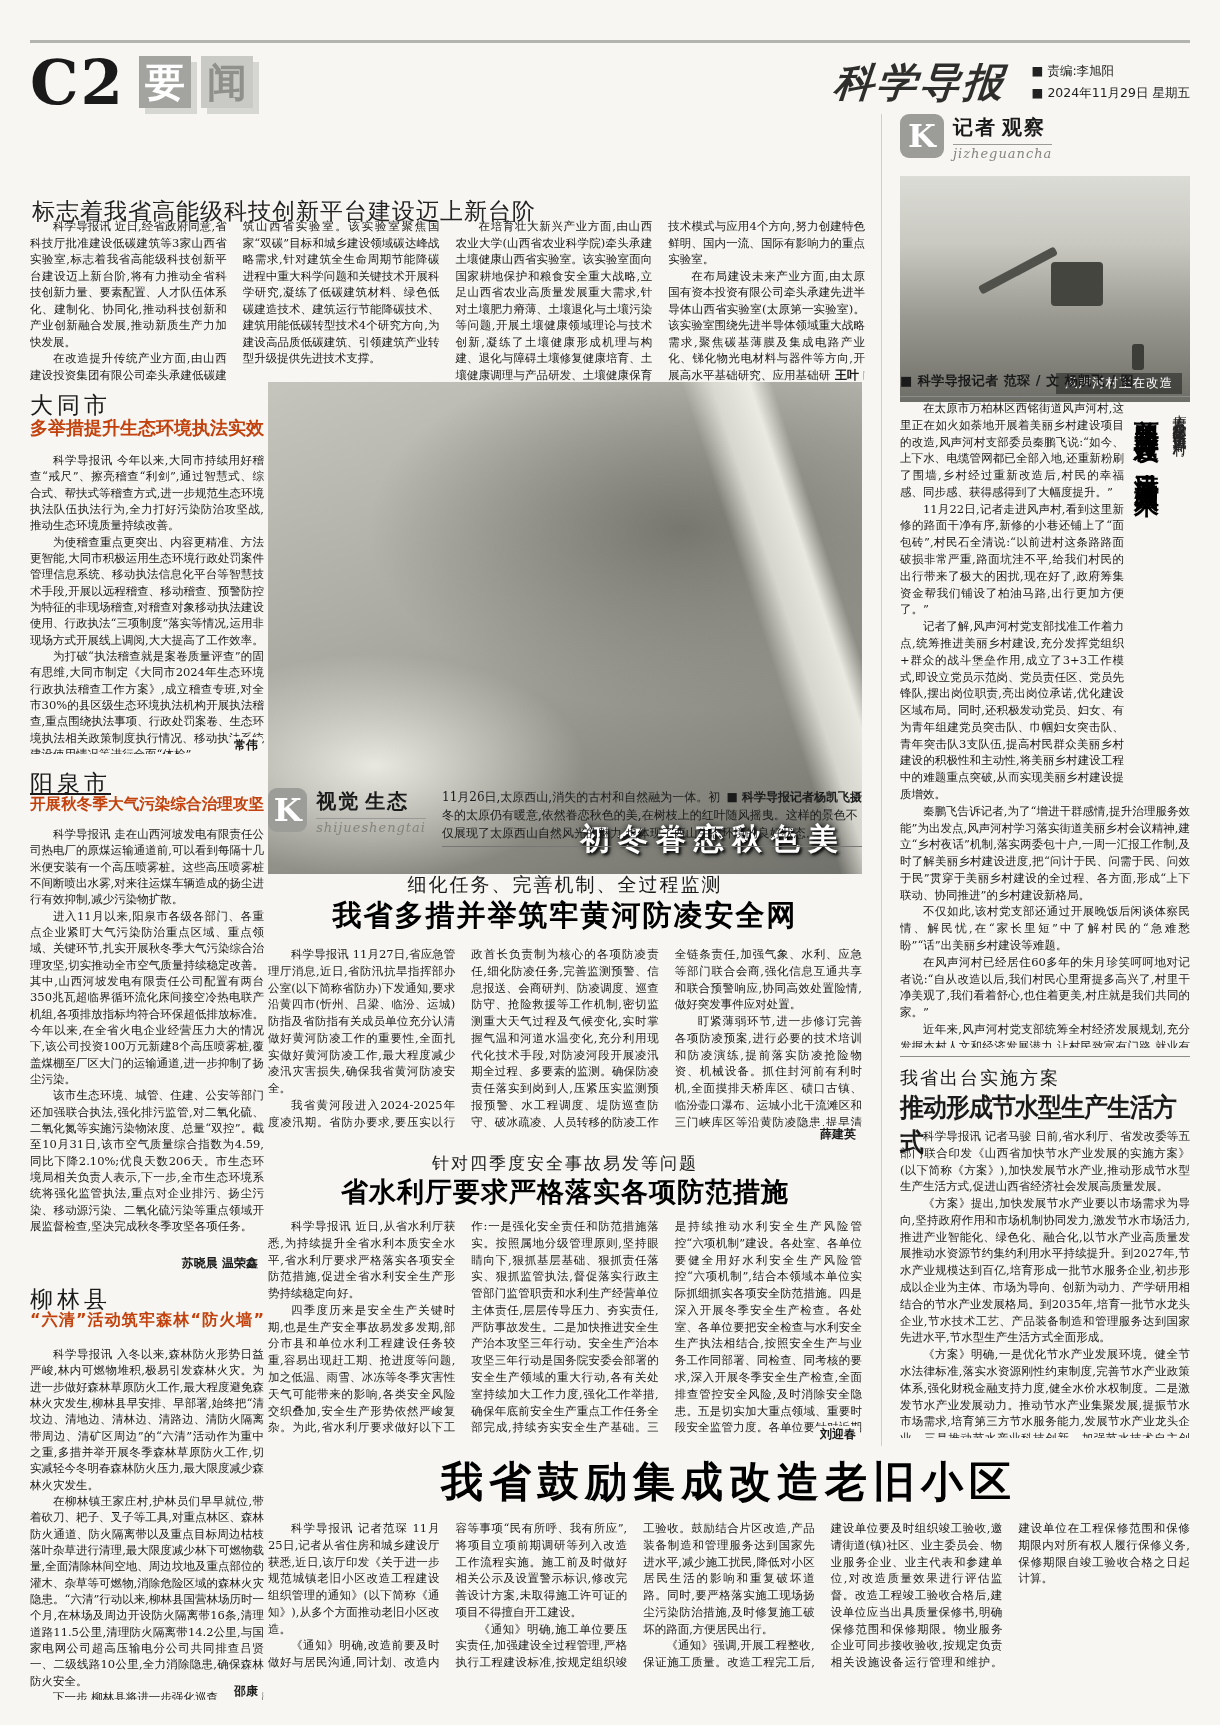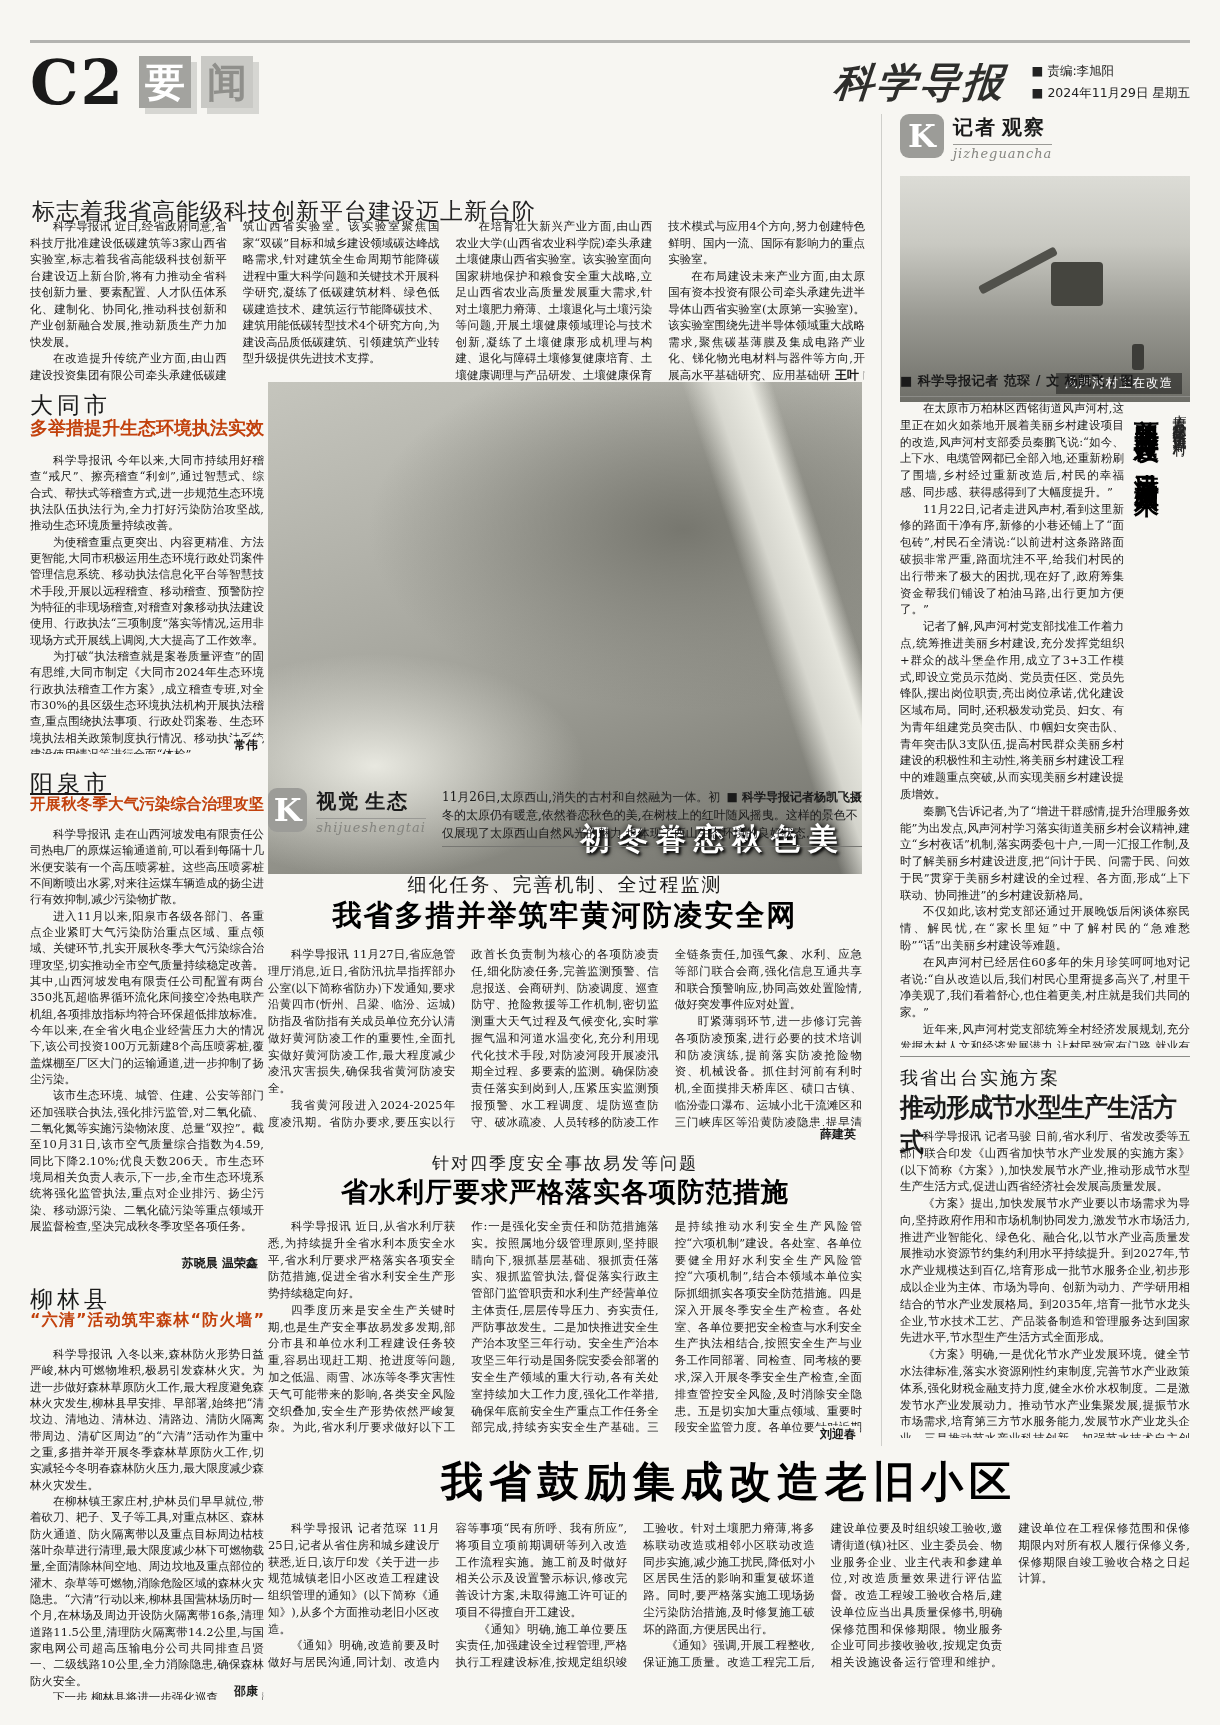--- a/index.html
+++ b/index.html
@@ -216,17 +216,17 @@
   <div class="mbody" style="left:268px;top:1218px;height:226px;">
     <p class="para">科学导报讯 近日,从省水利厅获悉,为持续提升全省水利本质安全水平,省水利厅要求严格落实各项安全防范措施,促进全省水利安全生产形势持续稳定向好。</p>
     <p class="para">四季度历来是安全生产关键时期,也是生产安全事故易发多发期,部分市县和单位水利工程建设任务较重,容易出现赶工期、抢进度等问题,加之低温、雨雪、冰冻等冬季灾害性天气可能带来的影响,各类安全风险交织叠加,安全生产形势依然严峻复杂。为此,省水利厅要求做好以下工作:一是强化安全责任和防范措施落实。按照属地分级管理原则,坚持眼睛向下,狠抓基层基础、狠抓责任落实、狠抓监管执法,督促落实行政主管部门监管职责和水利生产经营单位主体责任,层层传导压力、夯实责任,严防事故发生。二是加快推进安全生产治本攻坚三年行动。安全生产治本攻坚三年行动是国务院安委会部署的安全生产领域的重大行动,各有关处室持续加大工作力度,强化工作举措,确保年底前安全生产重点工作任务全部完成,持续夯实安全生产基础。三是持续推动水利安全生产风险管控“六项机制”建设。各处室、各单位要健全用好水利安全生产风险管控“六项机制”,结合本领域本单位实际抓细抓实各项安全防范措施。四是深入开展冬季安全生产检查。各处室、各单位要把安全检查与水利安全生产执法相结合,按照安全生产与业务工作同部署、同检查、同考核的要求,深入开展冬季安全生产检查,全面排查管控安全风险,及时消除安全隐患。五是切实加大重点领域、重要时段安全监管力度。各单位要针对近期水利安全生产特点,根据各自的工作实际,重点加强水利工程建设、水利工程运行、黄河防凌及工地留守人员的安全监管。六是全面加强应急管理和宣传教育。各处室、各单位要根据冬季特点,指导完善专项应急预案,加强应急准备,落实值班值守和信息报告制度,广泛进行安全提示,切实提高全行业安全防范能力。</p>
     <span class="sig">刘迎春</span>
   </div>
 
   <div class="abs bot-hed sans">我省鼓励集成改造老旧小区</div>
   <div class="abs bot-body">
     <p class="para">科学导报讯 记者范琛 11月25日,记者从省住房和城乡建设厅获悉,近日,该厅印发《关于进一步规范城镇老旧小区改造工程建设组织管理的通知》(以下简称《通知》),从多个方面推动老旧小区改造。</p>
     <p class="para">《通知》明确,改造前要及时做好与居民沟通,同计划、改造内容等事项“民有所呼、我有所应”,将项目立项前期调研等列入改造工作流程实施。施工前及时做好相关公示及设置警示标识,修改完善设计方案,未取得施工许可证的项目不得擅自开工建设。</p>
-    <p class="para">《通知》明确,施工单位要压实责任,加强建设全过程管理,严格执行工程建设标准,按规定组织竣工验收。针对土壤肥力瘠薄,将多栋联动改造或相邻小区联动改造同步实施,减少施工扰民,降低对小区居民生活的影响和重复破坏道路。同时,要严格落实施工现场扬尘污染防治措施,及时修复施工破坏的路面,方便居民出行。</p>
+    <p class="para">《通知》明确,施工单位要压实责任,加强建设全过程管理,严格执行工程建设标准,按规定组织竣工验收。鼓励结合片区改造,产品装备制造和管理服务达到国家先进水平,减少施工扰民,降低对小区居民生活的影响和重复破坏道路。同时,要严格落实施工现场扬尘污染防治措施,及时修复施工破坏的路面,方便居民出行。</p>
     <p class="para">《通知》强调,开展工程整收,保证施工质量。改造工程完工后,建设单位要及时组织竣工验收,邀请街道(镇)社区、业主委员会、物业服务企业、业主代表和参建单位,对改造质量效果进行评估监督。改造工程竣工验收合格后,建设单位应当出具质量保修书,明确保修范围和保修期限。物业服务企业可同步接收验收,按规定负责相关设施设备运行管理和维护。建设单位在工程保修范围和保修期限内对所有权人履行保修义务,保修期限自竣工验收合格之日起计算。</p>
   </div>
 
 </div>
 
 </body></html>

